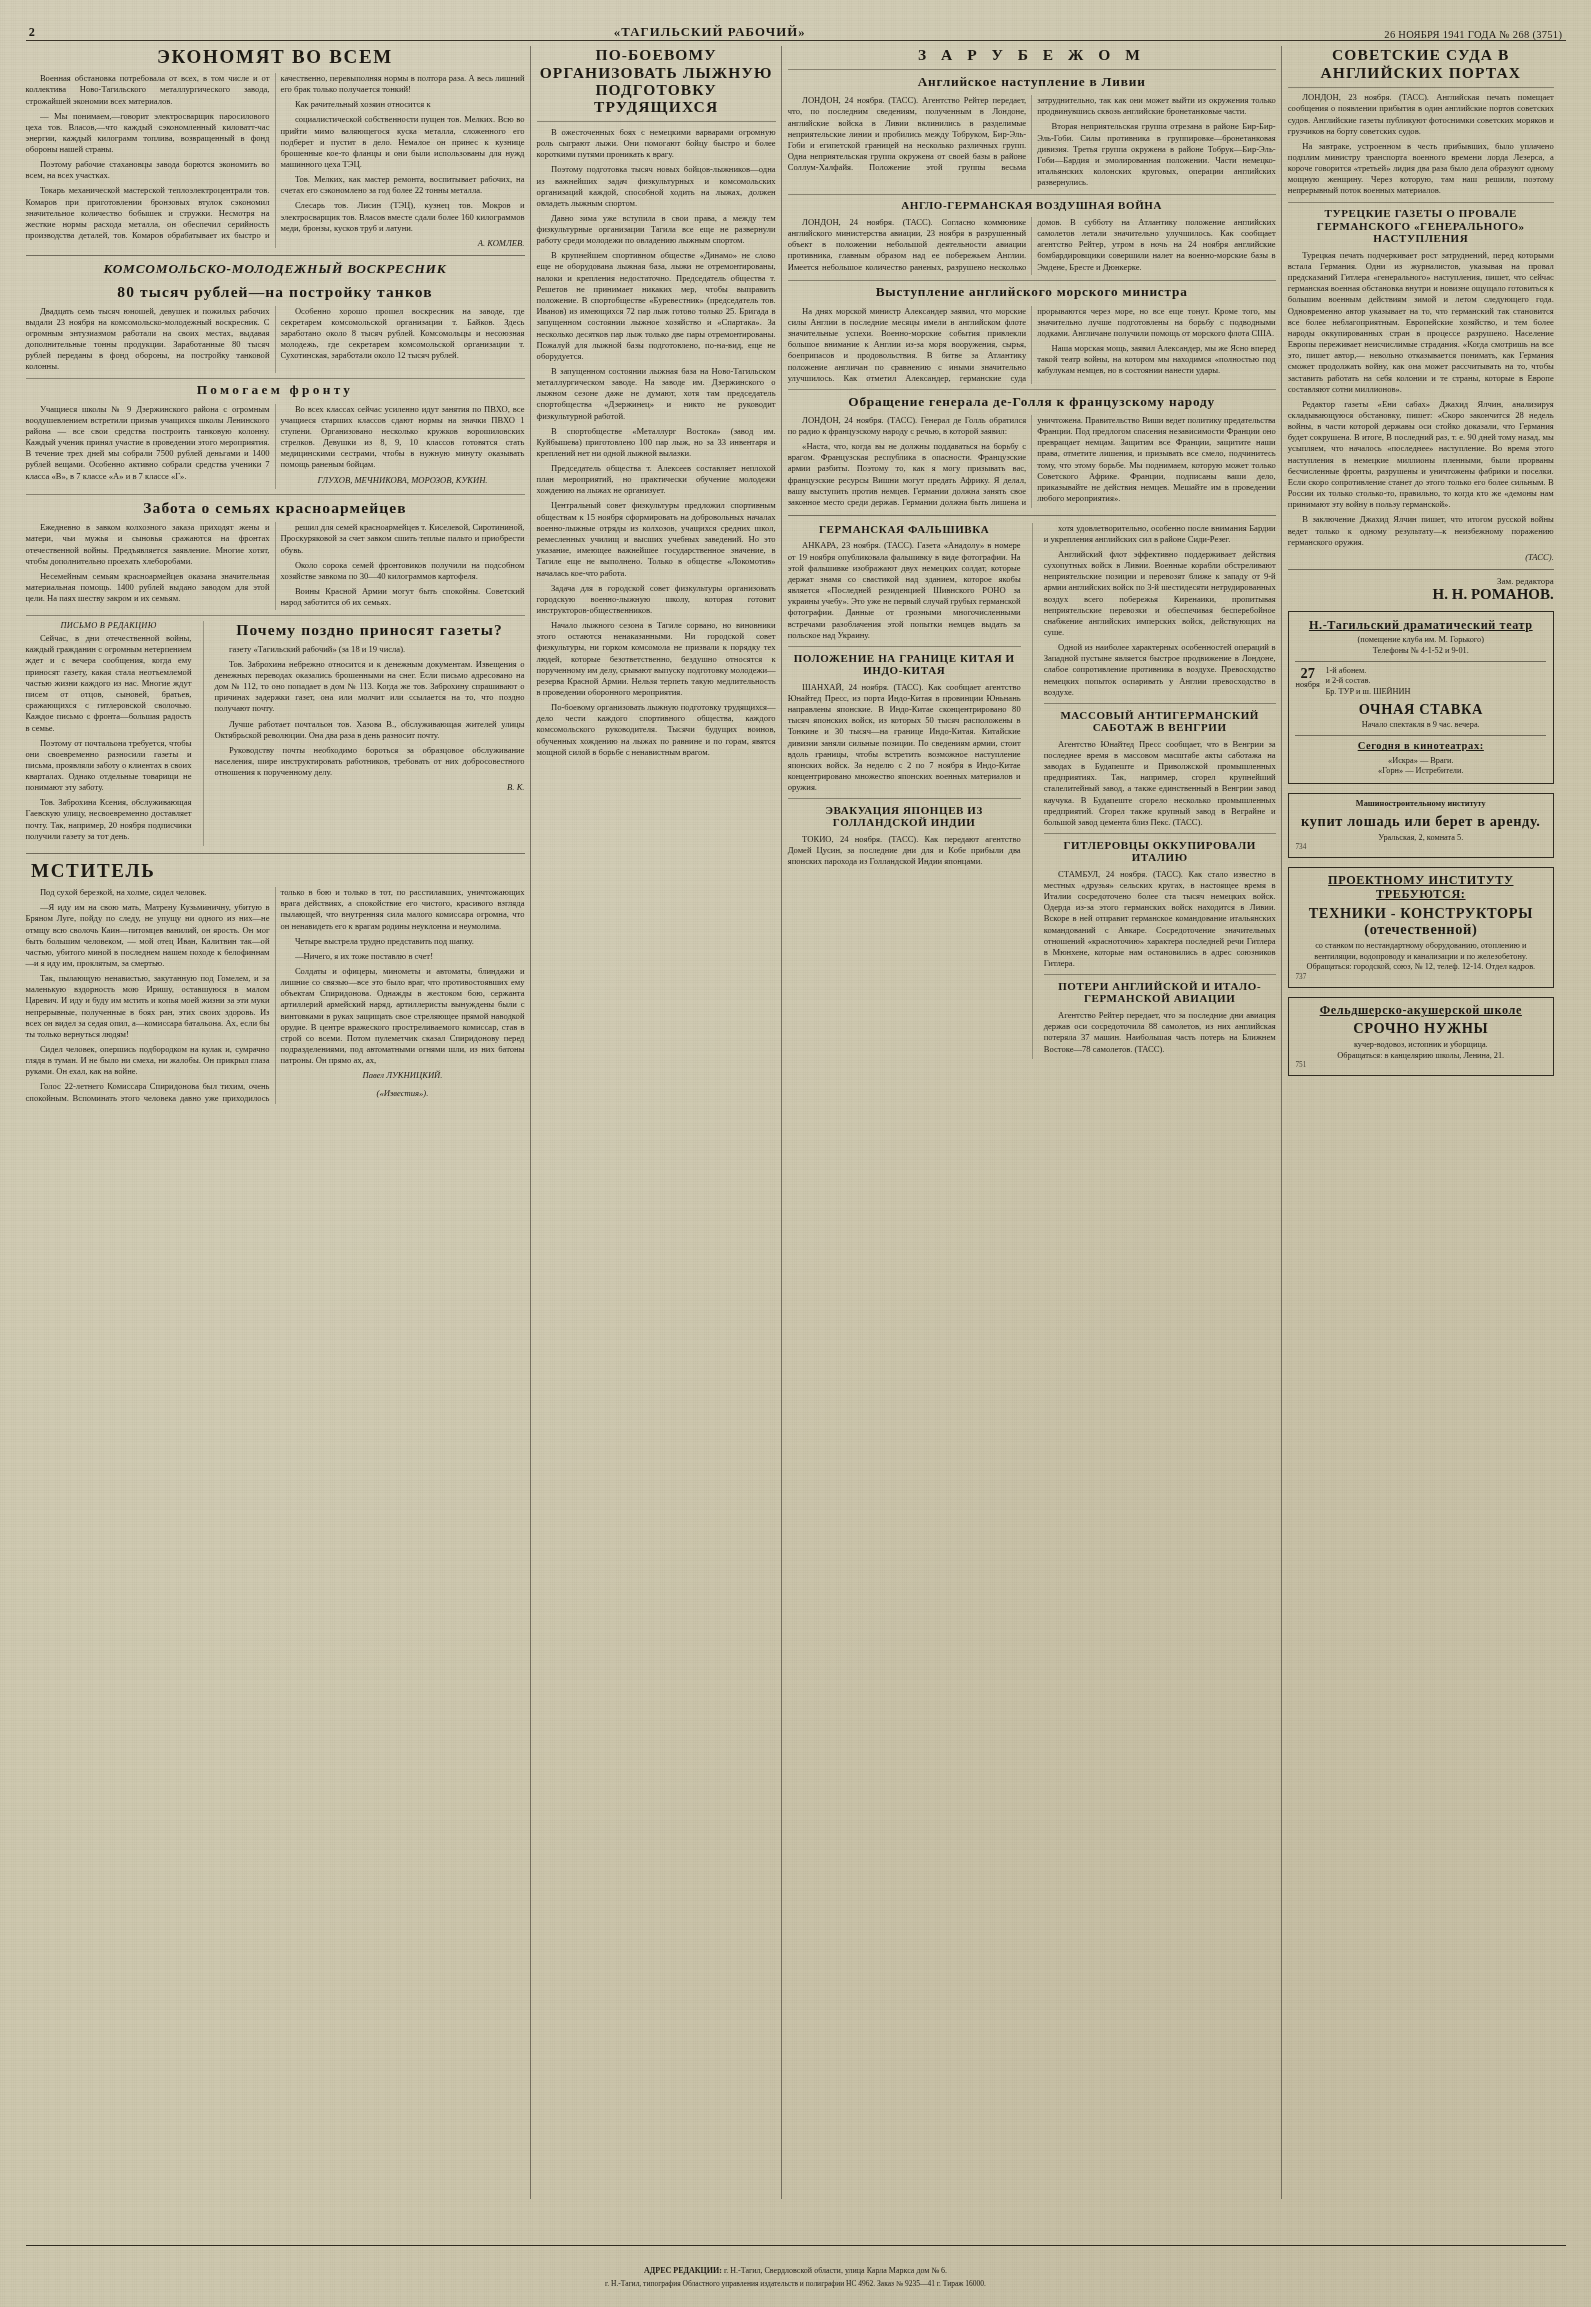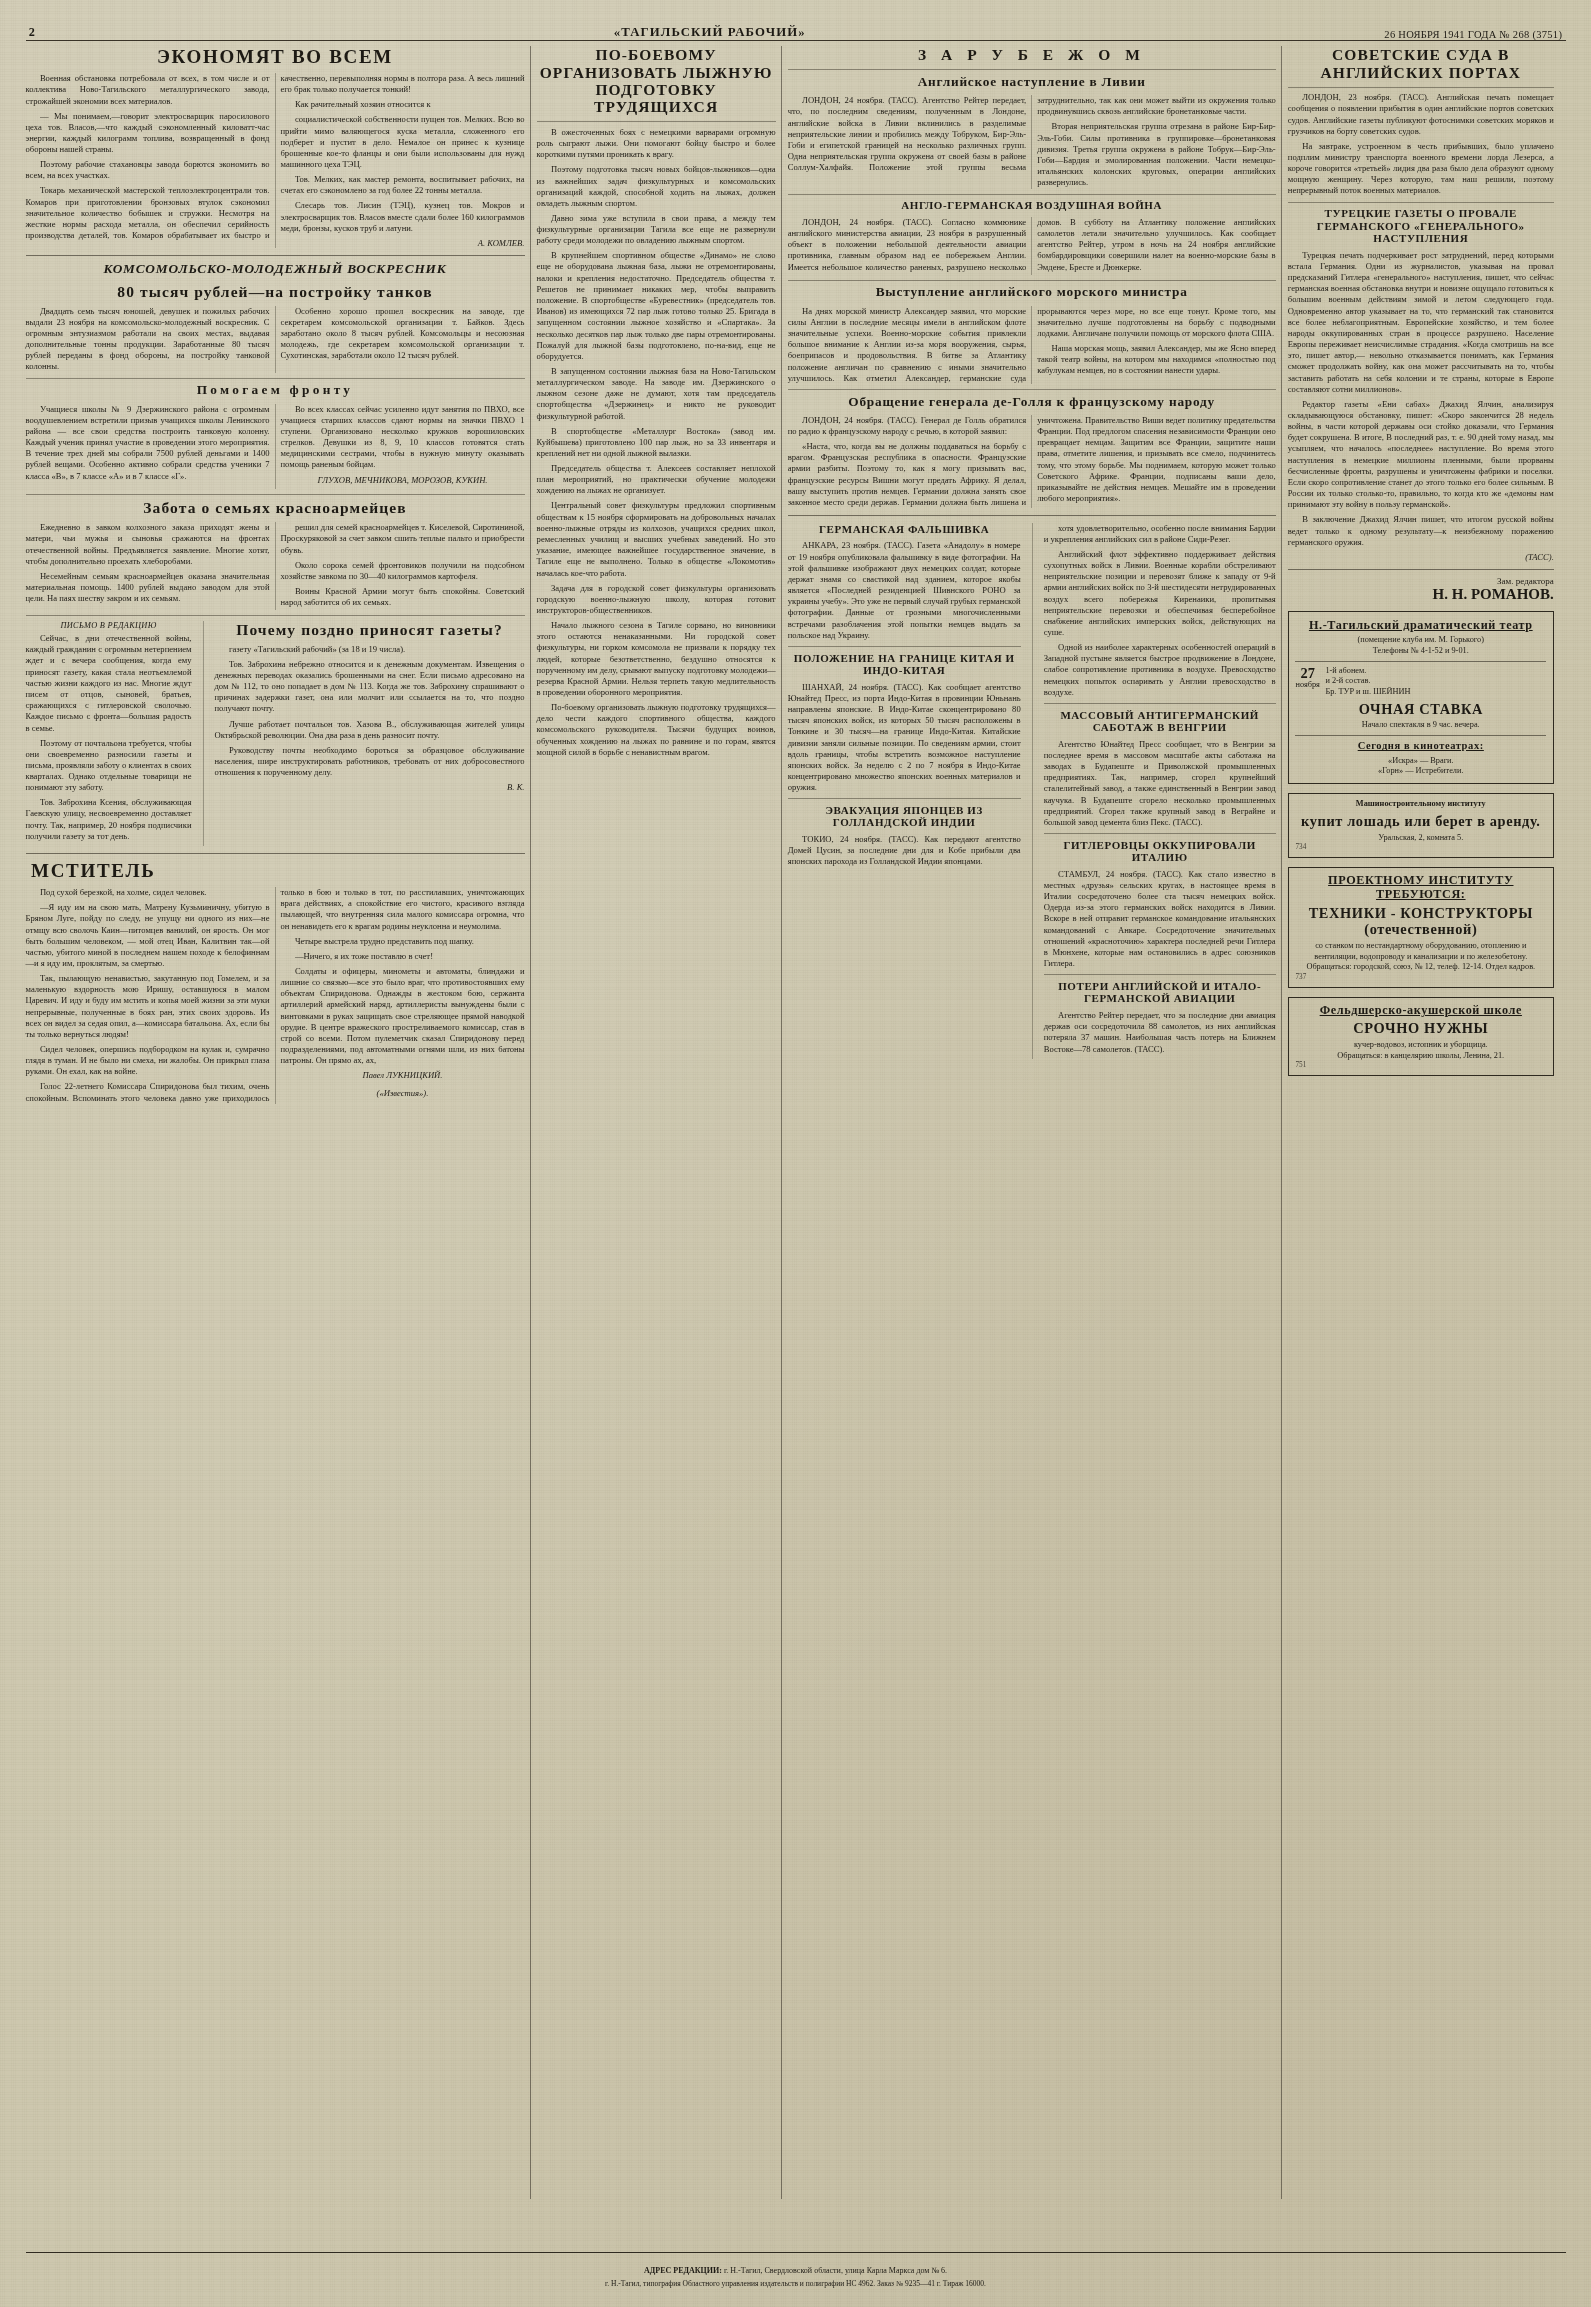--- a/index.html
+++ b/index.html
@@ -68,21 +68,21 @@
   }
   .ad .t{font-weight:bold;font-size:12.2px;letter-spacing:0.6px;line-height:1.15;margin-bottom:3.3px;text-decoration:underline;}
   .ad .t2{font-weight:bold;font-size:14.4px;letter-spacing:0.6px;line-height:1.15;margin:3.3px 0;}
   .ad .s{font-size:8.3px;line-height:1.28;}
   .ad .hr{height:0.6px;background:#2f2a20;margin:4.4px 0;opacity:.6;}
   .ad .num{font-size:7.2px;text-align:left;opacity:.8;}
   .theatre .row{display:flex;justify-content:space-between;align-items:flex-start;gap:5.5px;font-size:9px;}
   .theatre .big{font-size:14.4px;font-weight:bold;line-height:1.0;}
   .footer{
     position:absolute;left:0;bottom:0;width:1540px;
-    border-top:1.1px solid #2f2a20;padding-top:13px;
+    border-top:1.1px solid #2f2a20;padding-top:20px;
     font-size:8px;text-align:center;line-height:1.35;
   }
   .footer .ln2{font-size:7.5px;margin-top:2.2px;}
   .bold{font-weight:bold;}
   
   .grain{
     position:absolute;inset:0;pointer-events:none;
     background-image:
       repeating-linear-gradient(0deg, rgba(90,75,45,0.035) 0px, rgba(90,75,45,0.035) 0.6px, rgba(255,255,255,0) 0.6px, rgba(255,255,255,0) 1.7px),
       repeating-linear-gradient(90deg, rgba(90,75,45,0.03) 0px, rgba(90,75,45,0.03) 0.6px, rgba(255,255,255,0) 0.6px, rgba(255,255,255,0) 2.2px);

